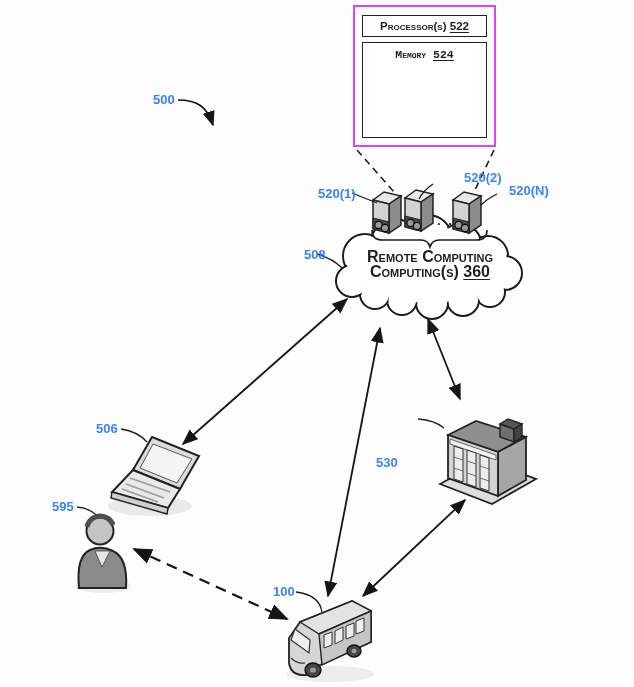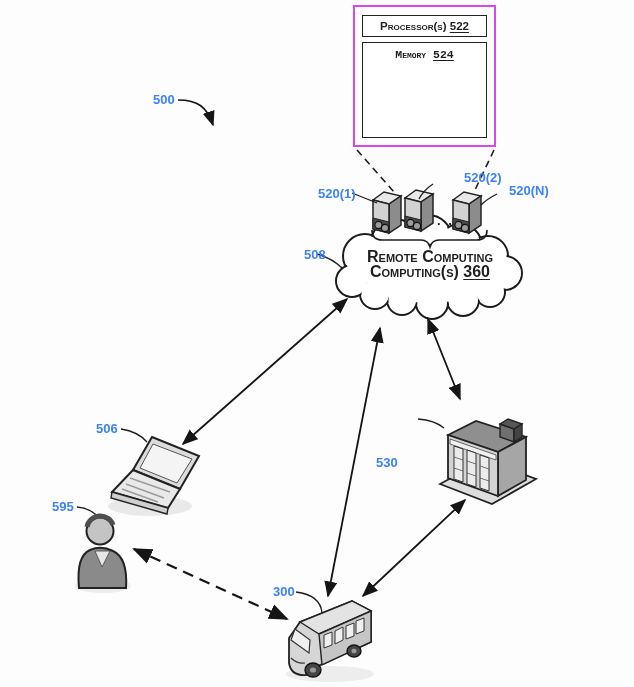--- a/index.html
+++ b/index.html
@@ -164,19 +164,19 @@
   <div class="cloud-text sc">
     <span>Remote Computing</span><br>
     <span>Computing(s)</span>&nbsp;<span class="num-u">360</span>
   </div>
 
   <span class="lbl" style="left:153px;top:92px;">500</span>
   <span class="lbl" style="left:304px;top:247px;">508</span>
   <span class="lbl" style="left:96px;top:421px;">506</span>
   <span class="lbl" style="left:52px;top:499px;">595</span>
   <span class="lbl" style="left:376px;top:411px;margin-top:44px;">530</span>
-  <span class="lbl" style="left:273px;top:584px;">300</span>
+  <span class="lbl" style="left:273px;top:584px;">100</span>
   <span class="lbl" style="left:318px;top:186px;">520(1)</span>
   <span class="lbl" style="left:432px;top:170px;margin-left:32px;">520(2)</span>
   <span class="lbl" style="left:509px;top:183px;">520(N)</span>
   <span class="ell">. .</span>
 
 </div>
 
 </body></html>

